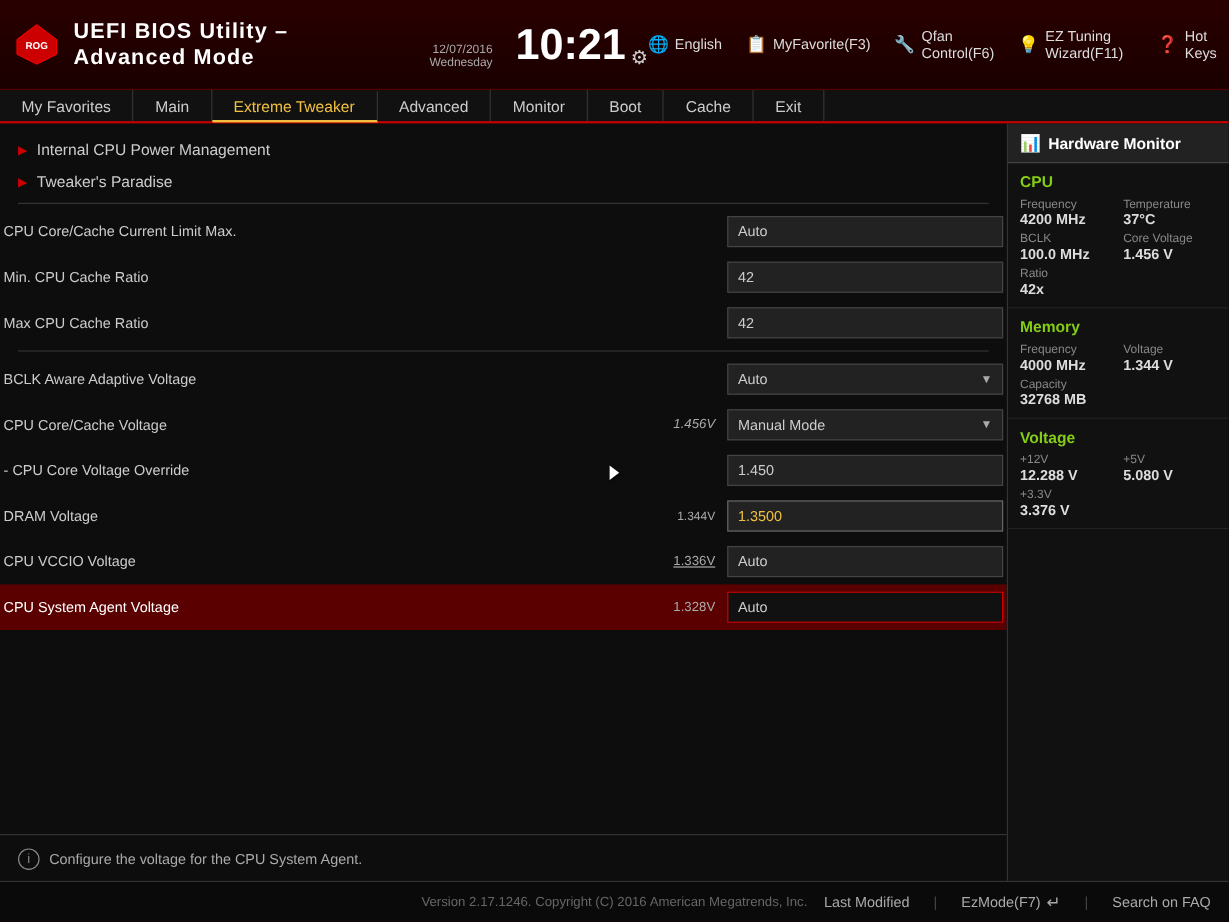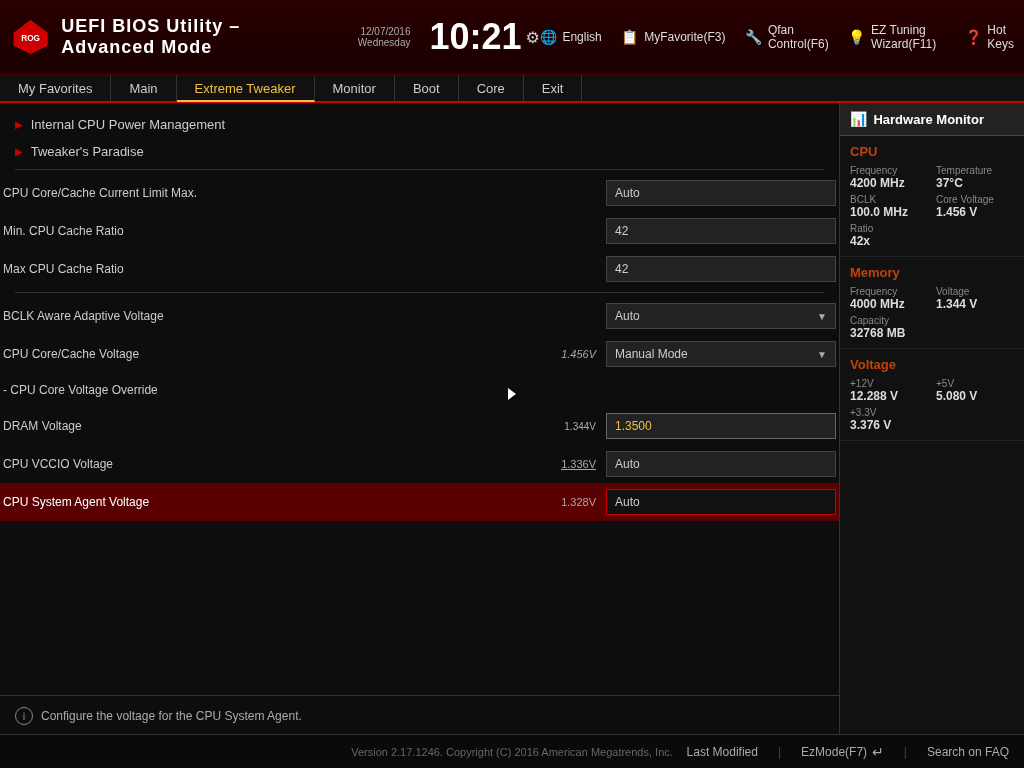--- a/index.html
+++ b/index.html
@@ -260,21 +260,21 @@
       display: flex;
       align-items: center;
       gap: 6px;
       border-bottom: 1px solid #444;
     }
     .hw-section {
       padding: 8px 10px;
       border-bottom: 1px solid #222;
     }
     .hw-section-title {
-      color: #c2410c;
+      color: #84cc16;
       font-size: 13px;
       font-weight: bold;
       margin-bottom: 6px;
     }
     .hw-grid {
       display: grid;
       grid-template-columns: 1fr 1fr;
       gap: 4px 8px;
     }
     .hw-label {
@@ -342,21 +342,21 @@
 
 <div class="header">
 
   <svg class="header-logo" viewBox="0 0 50 50">
     <polygon points="25,5 45,20 45,35 25,45 5,35 5,20" fill="#c00" stroke="#f00" stroke-width="1"></polygon>
     <text x="25" y="30" text-anchor="middle" fill="white" font-size="10" font-weight="bold">ROG</text>
   </svg>
 
   <span class="header-title">UEFI BIOS Utility – Advanced Mode</span>
 
-  <div style="display:flex; align-items:center; margin-left:20px;">
+  <div style="display:flex; align-items:flex-end; margin-left:20px;">
     <div style="display:flex; flex-direction:column; align-items:flex-end; margin-right:4px;">
       <span style="font-size:10px; color:#aaa;">12/07/2016</span>
       <span style="font-size:10px; color:#aaa;">Wednesday</span>
     </div>
     <span class="header-clock">10:21</span>
     <span class="header-gear">⚙</span>
   </div>
 
   <div class="header-nav">
     <div class="header-nav-item">
@@ -379,23 +379,24 @@
       <span class="nav-icon">❓</span>
       <span>Hot Keys</span>
     </div>
   </div>
 </div>
 
 <div class="menubar">
   <div class="menubar-item">My Favorites</div>
   <div class="menubar-item">Main</div>
   <div class="menubar-item active">Extreme Tweaker</div>
+  <div class="menubar-item">Advanced</div>
   <div class="menubar-item">Monitor</div>
   <div class="menubar-item">Boot</div>
-  <div class="menubar-item">Core</div>
+  <div class="menubar-item">Cache</div>
   <div class="menubar-item">Exit</div>
 </div>
 
 <div class="main-layout">
 
   <div class="content-area">
     <div class="settings-list">
 
       <div class="section-header">
         <span class="section-arrow">▶</span>
@@ -459,20 +460,25 @@
           <div class="dropdown-box">
             <span>Manual Mode</span>
             <span class="dropdown-arrow">▼</span>
           </div>
         </div>
       </div>
 
       <div class="setting-row">
         <span class="setting-label">   - CPU Core Voltage Override</span>
         <span class="setting-current"></span>
+        <div class="setting-value">
+          <div class="value-box">
+            <span>1.450</span>
+          </div>
+        </div>
       </div>
 
       <div class="setting-row">
         <span class="setting-label">DRAM Voltage</span>
         <span class="setting-current" style="color:#aaa; font-size:10px; margin-right:10px;">1.344V</span>
         <div class="setting-value">
           <div class="value-box highlight">
             <span>1.3500</span>
           </div>
         </div>

